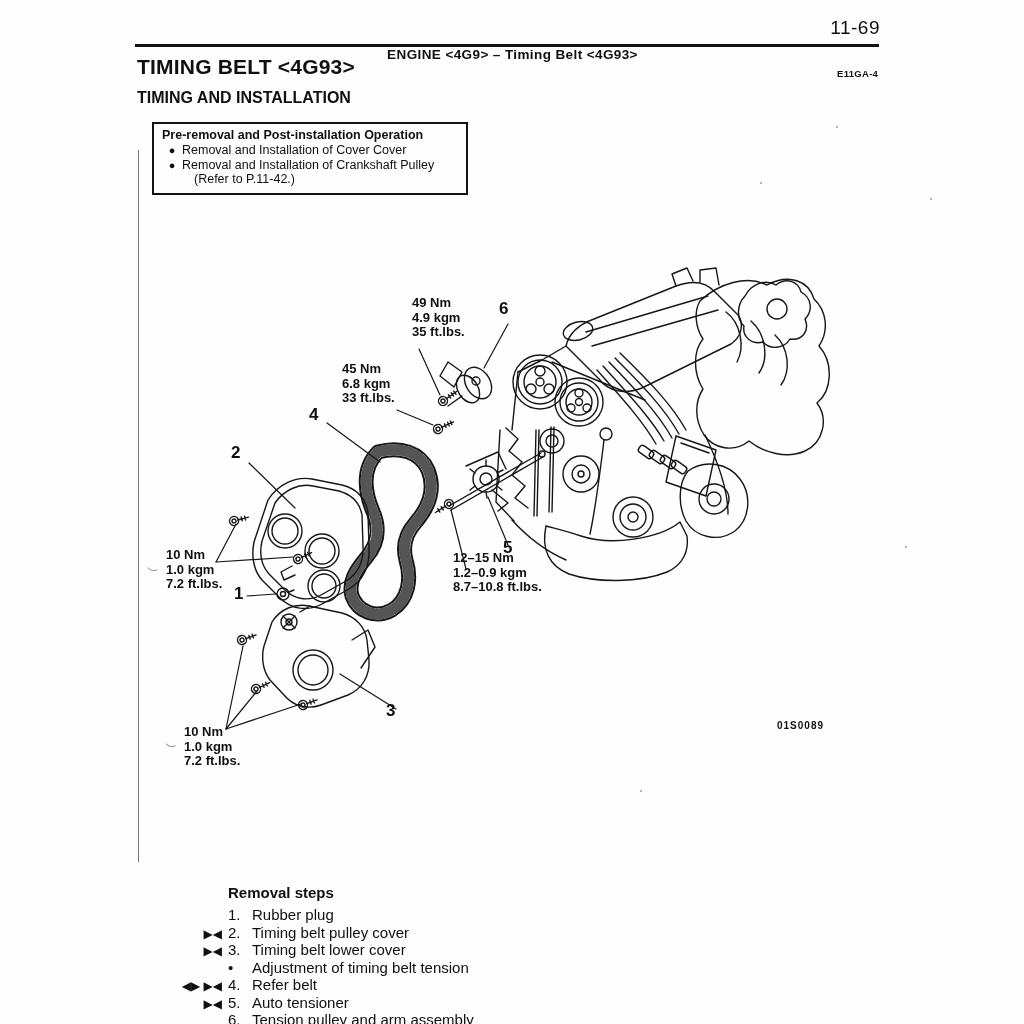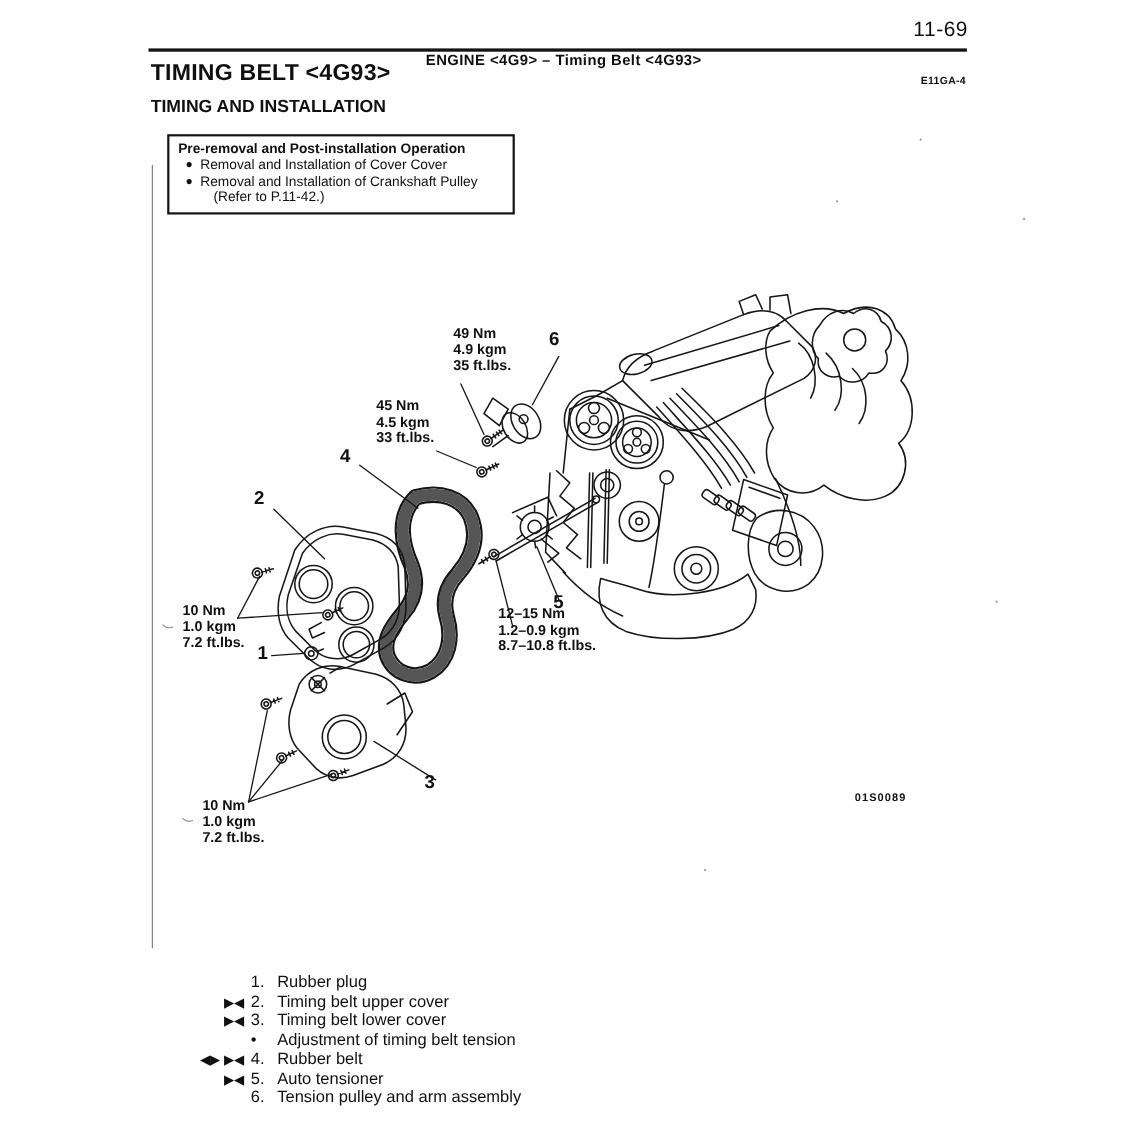--- a/index.html
+++ b/index.html
@@ -278,21 +278,21 @@
   </g>
 </svg>
 
 <div class="abs tq t49">
   <div>49 Nm</div>
   <div>4.9 kgm</div>
   <div>35 ft.lbs.</div>
 </div>
 <div class="abs tq t45">
   <div>45 Nm</div>
-  <div>4.5 kgm</div>
+  <div>6.8 kgm</div>
   <div>33 ft.lbs.</div>
 </div>
 <div class="abs tq t10a">
   <div>10 Nm</div>
   <div>1.0 kgm</div>
   <div>7.2 ft.lbs.</div>
 </div>
 <div class="abs tq t1215">
   <div>12–15 Nm</div>
   <div>1.2–0.9 kgm</div>
@@ -307,45 +307,46 @@
 <div class="abs num c1">1</div>
 <div class="abs num c2">2</div>
 <div class="abs num c3">3</div>
 <div class="abs num c4">4</div>
 <div class="abs num c5">5</div>
 <div class="abs num c6">6</div>
 
 <div class="abs figcode">01S0089</div>
 
 <div class="abs steps">
+  <div class="steps-title">Removal steps</div>
 
   <div class="step-row">
     <span class="step-markers"></span>
     <span class="step-num">1.</span>
     <span class="step-text">Rubber plug</span>
   </div>
   <div class="step-row">
     <span class="step-markers">▶◀</span>
     <span class="step-num">2.</span>
-    <span class="step-text">Timing belt upper cover</span>
+    <span class="step-text">Timing belt pulley cover</span>
   </div>
   <div class="step-row">
     <span class="step-markers">▶◀</span>
     <span class="step-num">3.</span>
     <span class="step-text">Timing belt lower cover</span>
   </div>
   <div class="step-row">
     <span class="step-markers"></span>
     <span class="step-num">•</span>
     <span class="step-text">Adjustment of timing belt tension</span>
   </div>
   <div class="step-row">
     <span class="step-markers">◀▶ ▶◀</span>
     <span class="step-num">4.</span>
-    <span class="step-text">Rubber belt</span>
+    <span class="step-text">Refer belt</span>
   </div>
   <div class="step-row">
     <span class="step-markers">▶◀</span>
     <span class="step-num">5.</span>
     <span class="step-text">Auto tensioner</span>
   </div>
   <div class="step-row">
     <span class="step-markers"></span>
     <span class="step-num">6.</span>
     <span class="step-text">Tension pulley and arm assembly</span>

